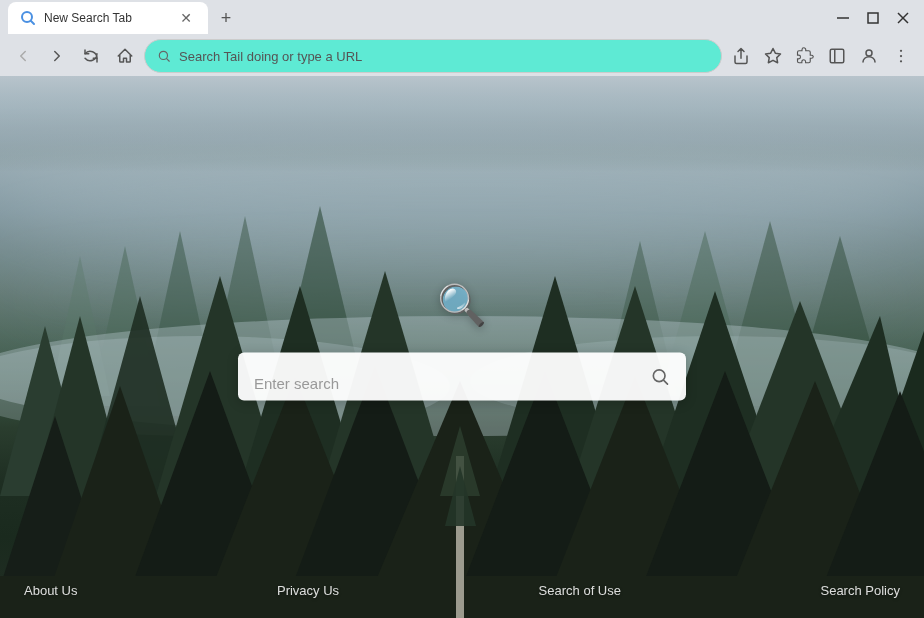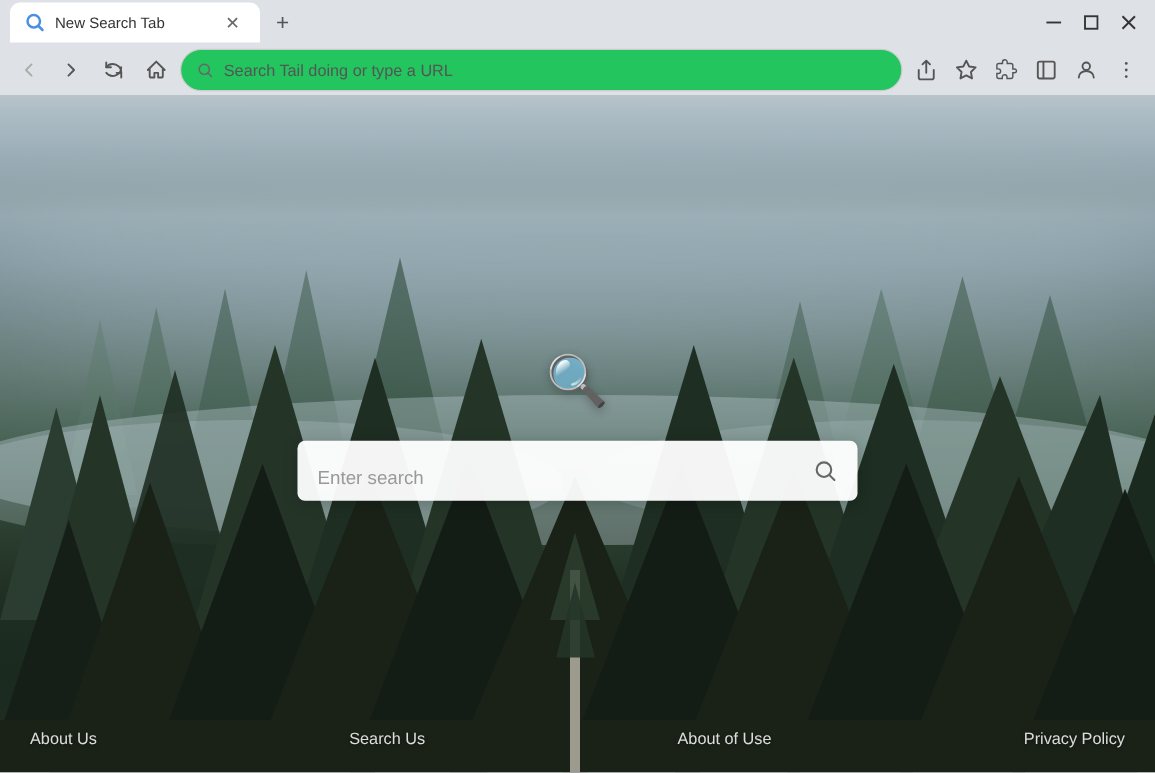--- a/index.html
+++ b/index.html
@@ -18,21 +18,21 @@
     .tab-new { width: 28px; height: 28px; border-radius: 50%; display: flex; align-items: center; justify-content: center; cursor: pointer; font-size: 18px; color: #555; }
     .window-controls { margin-left: auto; display: flex; gap: 4px; }
     .wc-btn { width: 26px; height: 18px; display: flex; align-items: center; justify-content: center; cursor: pointer; border-radius: 3px; }
     .wc-btn svg { width: 12px; height: 12px; }
 
     
     .nav-bar { display: flex; align-items: center; height: 40px; padding: 4px 8px; gap: 4px; background: #dee1e6; }
     .nav-btn { width: 30px; height: 30px; border-radius: 50%; display: flex; align-items: center; justify-content: center; cursor: pointer; color: #555; }
     .nav-btn.disabled { color: #aaa; cursor: default; }
     .nav-btn svg { width: 18px; height: 18px; }
-    .address-bar { flex: 1; display: flex; align-items: center; background: #22c55e; border-radius: 20px; height: 32px; padding: 16px 12px; gap: 8px; border: 1px solid #ccc; }
+    .address-bar { flex: 1; display: flex; align-items: center; background: #5eead4; border-radius: 20px; height: 32px; padding: 16px 12px; gap: 8px; border: 1px solid #ccc; }
     .address-icon { color: #666; display: flex; align-items: center; }
     .address-icon svg { width: 14px; height: 14px; }
     .address-text { font-size: 13px; color: #555; flex: 1; }
     .toolbar-icons { display: flex; gap: 2px; }
     .toolbar-icon { width: 30px; height: 30px; border-radius: 50%; display: flex; align-items: center; justify-content: center; cursor: pointer; color: #555; }
     .toolbar-icon svg { width: 18px; height: 18px; }
 
     
     .content-area { position: relative; width: 100%; height: calc(618px - 76px); overflow: hidden; }
 
@@ -267,18 +267,18 @@
           <svg viewBox="0 0 24 24" fill="none" xmlns="http://www.w3.org/2000/svg">
             <circle cx="11" cy="11" r="7" stroke="#666" stroke-width="2"></circle>
             <line x1="16.5" y1="16.5" x2="21" y2="21" stroke="#666" stroke-width="2" stroke-linecap="round"></line>
           </svg>
         </button>
       </div>
     </div>
 
     <div class="footer">
       <a class="footer-link">About Us</a>
-      <a class="footer-link">Search Us</a>
-      <a class="footer-link">About of Use</a>
-      <a class="footer-link">Privacy Policy</a>
+      <a class="footer-link">Privacy Us</a>
+      <a class="footer-link">Search of Use</a>
+      <a class="footer-link">Search Policy</a>
     </div>
   </div>
 </div>
 
 </body></html>

